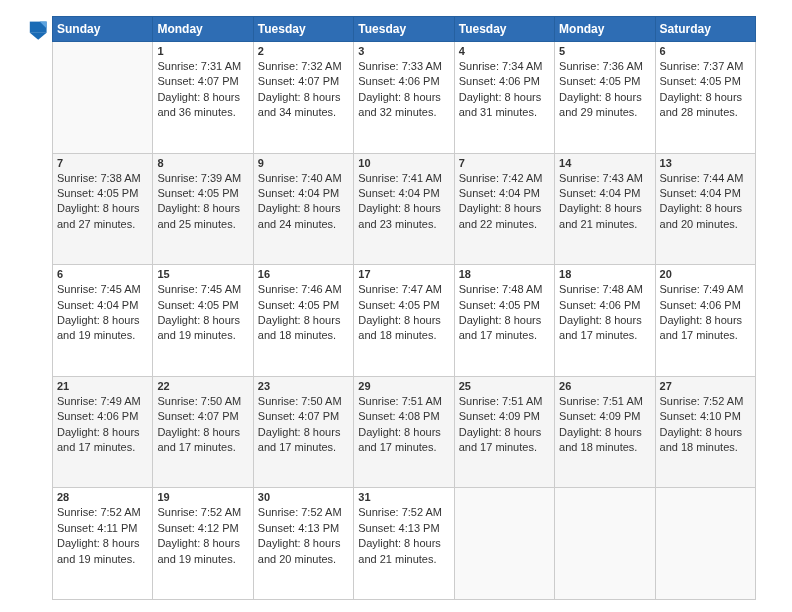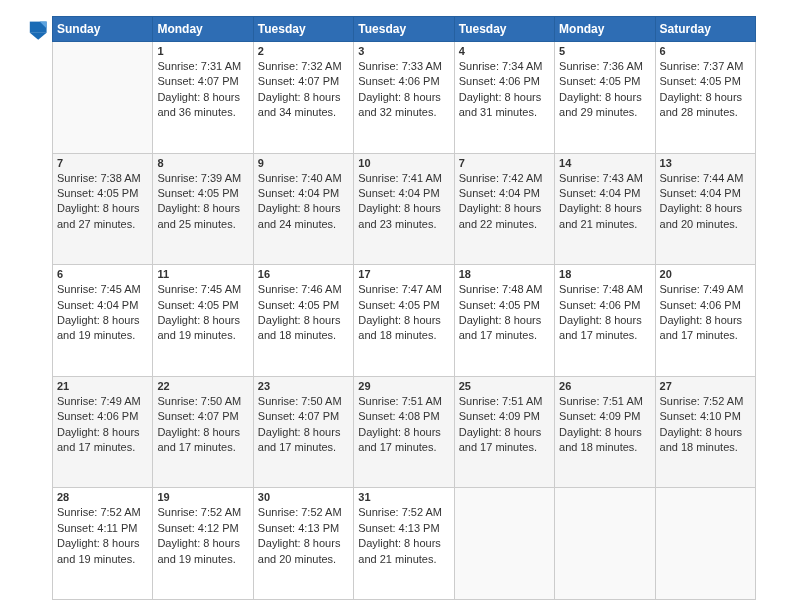--- a/index.html
+++ b/index.html
@@ -189,21 +189,21 @@
             <span class="day-number">13</span>
             <div class="day-info">Sunrise: 7:44 AM<br>Sunset: 4:04 PM<br>Daylight: 8 hours and 20 minutes.</div>
           </td>
         </tr>
         <tr>
           <td>
             <span class="day-number">6</span>
             <div class="day-info">Sunrise: 7:45 AM<br>Sunset: 4:04 PM<br>Daylight: 8 hours and 19 minutes.</div>
           </td>
           <td>
-            <span class="day-number">11</span>
+            <span class="day-number">15</span>
             <div class="day-info">Sunrise: 7:45 AM<br>Sunset: 4:05 PM<br>Daylight: 8 hours and 19 minutes.</div>
           </td>
           <td>
             <span class="day-number">16</span>
             <div class="day-info">Sunrise: 7:46 AM<br>Sunset: 4:05 PM<br>Daylight: 8 hours and 18 minutes.</div>
           </td>
           <td>
             <span class="day-number">17</span>
             <div class="day-info">Sunrise: 7:47 AM<br>Sunset: 4:05 PM<br>Daylight: 8 hours and 18 minutes.</div>
           </td>

